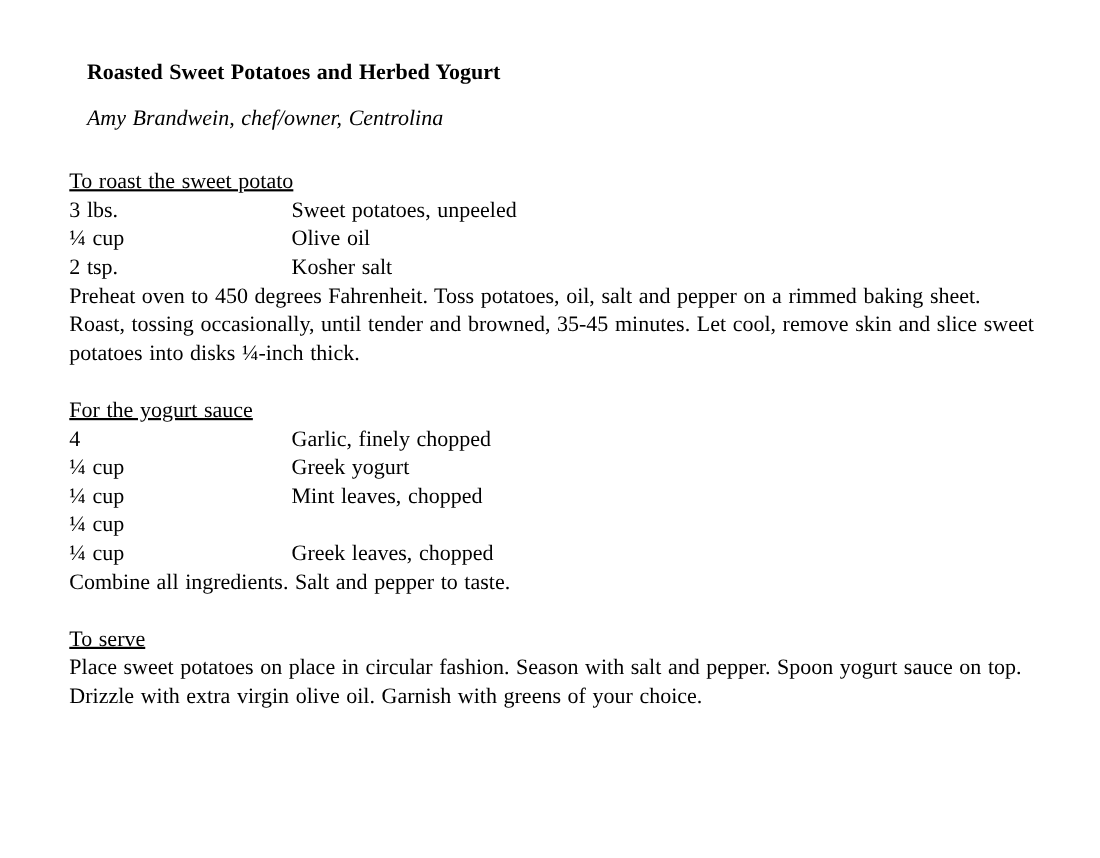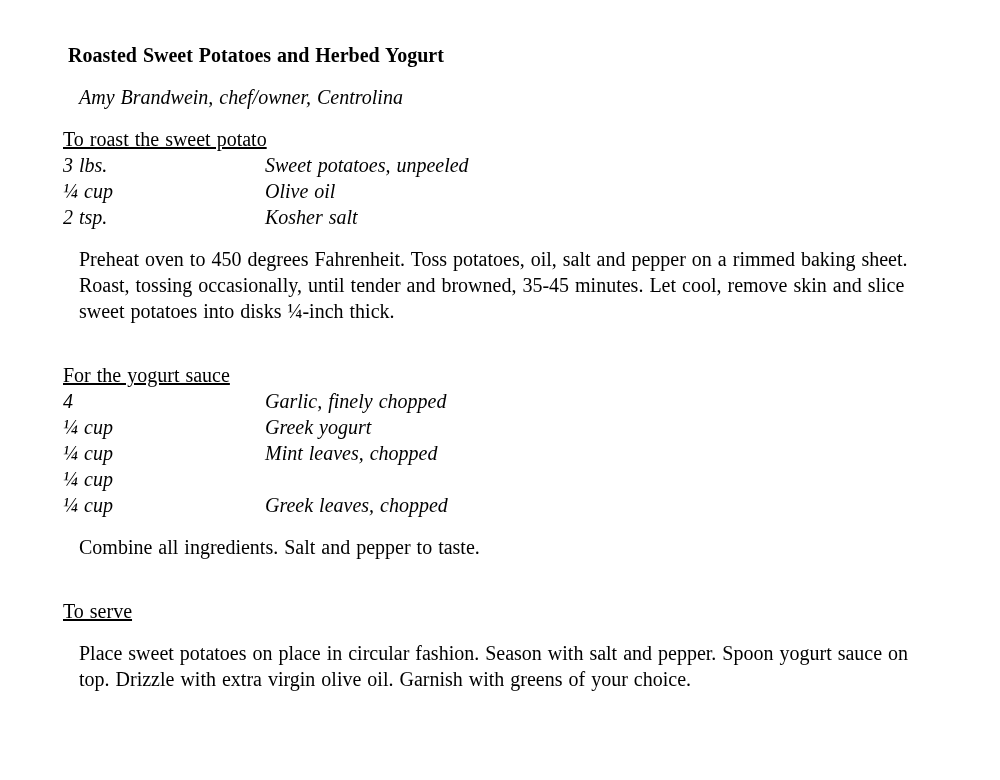--- a/index.html
+++ b/index.html
@@ -17,50 +17,49 @@
   .page {
     padding: 37px 40px 0 63px;
     font-size: 20px;
     line-height: 26px;
     word-spacing: 1px;
   }
   .content {
     max-width: 880px;
   }
   .recipe-title {
-    margin: 5px;
+    margin: 16px;
     font-size: 20px;
     font-weight: bold;
     line-height: 26px;
   }
   .byline {
     margin: 16px;
     font-style: italic;
     line-height: 26px;
   }
   .section-heading {
     margin: 0;
     text-decoration: underline;
     line-height: 26px;
   }
-  .gap-lg { margin-top: 16px; }
-  .gap    { margin-top: 38px; }
+  .gap-lg { margin-top: 31px; }
+  .gap    { margin-top: 26px; }
   .ing-row {
     display: flex;
     line-height: 26px;
-    font-style: italic;
   }
   .ing-amount {
     flex: 0 0 202px;
   }
   .ing-item {
     flex: 1 1 auto;
   }
   .instructions {
-    margin: 16px;
+    margin: 0;
   }
 </style>
 </head>
 <body>
 
 <div class="page">
   <div class="content">
 
     <h1 class="recipe-title">Roasted Sweet Potatoes and Herbed Yogurt</h1>
 

